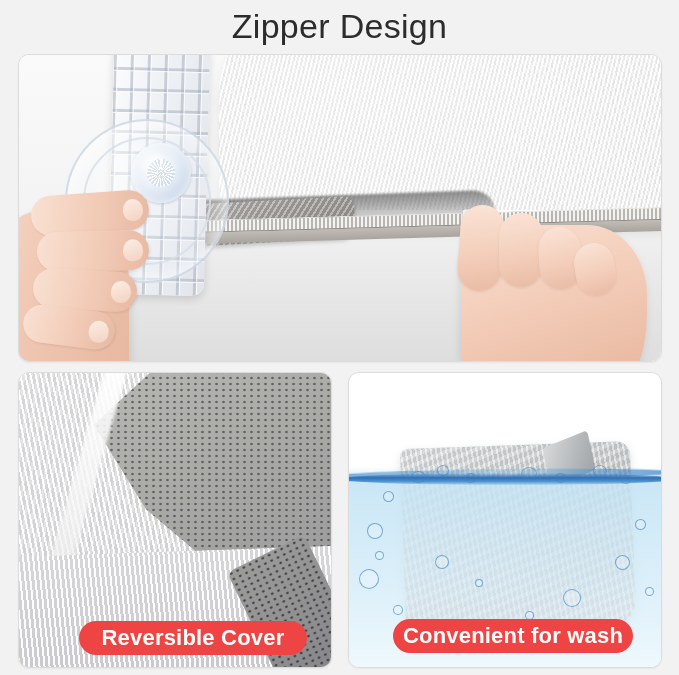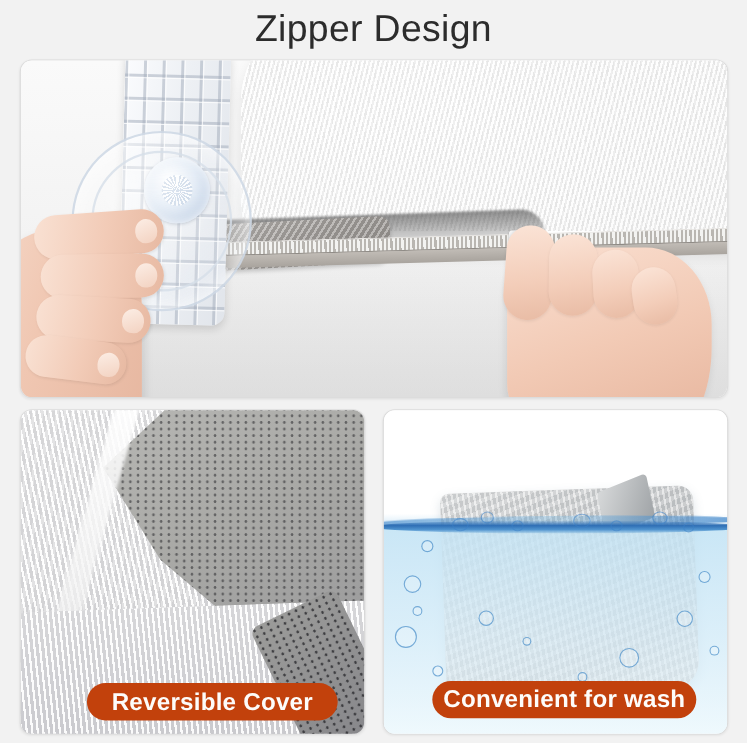--- a/index.html
+++ b/index.html
@@ -67,21 +67,21 @@
 
   .scene {
     position: absolute;
     inset: 0;
     overflow: hidden;
   }
 
   
   .caption {
     position: absolute;
-    background: #c2410c;
+    background: #ef4444;
     color: #fdfcfa;
     border-radius: 999px;
     display: flex;
     align-items: center;
     justify-content: center;
     font-weight: bold;
     letter-spacing: 0.2px;
     z-index: 40;
     white-space: nowrap;
   }

